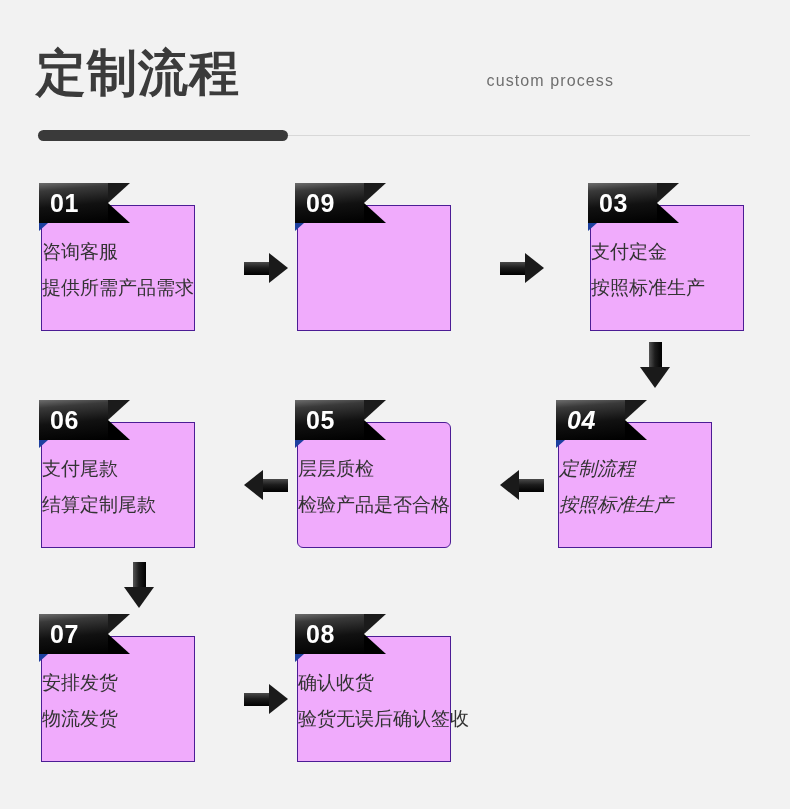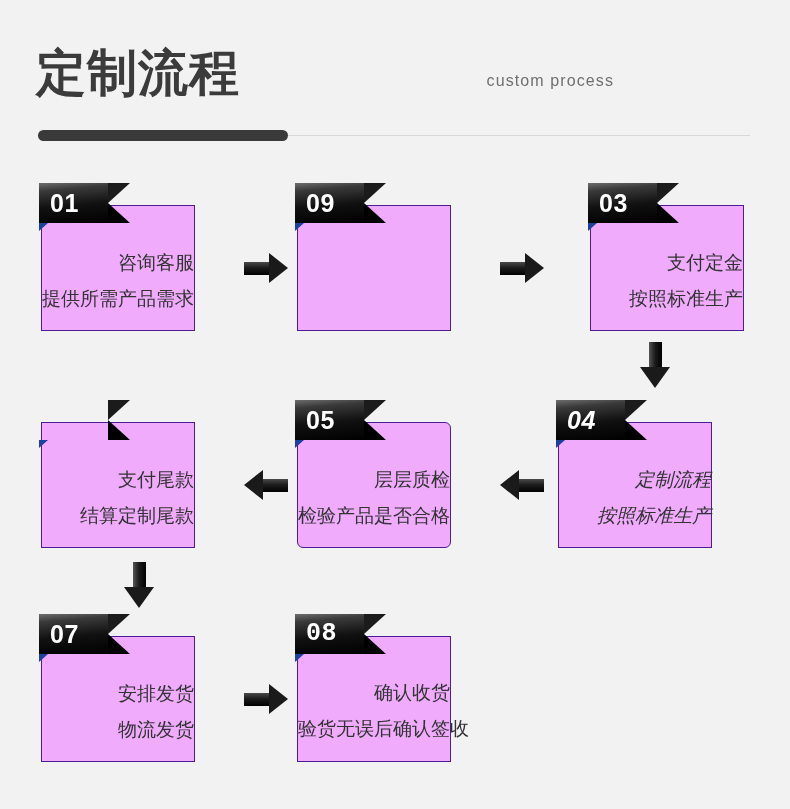--- a/index.html
+++ b/index.html
@@ -65,23 +65,23 @@
     position: absolute;
     width: 154px;
     height: 126px;
     background: #f0abfc;
     border: 1px solid #4c1d95;
     box-sizing: border-box;
   }
   .box-text {
     position: absolute;
     left: 0;
-    top: 39px;
+    top: 28px;
     width: 100%;
-    text-align: right;
+    text-align: left;
     color: #333333;
     font-size: 19px;
     line-height: 36px;
     white-space: nowrap;
   }
   .box-text .l2 { display: block; }
 
   
   .badge {
     position: absolute;
@@ -244,20 +244,21 @@
     <span class="l2">检验产品是否合格</span>
   </div>
 </div>
 
 <div class="arrow-h left" style="left:244px; top:470px;">
   <div class="shaft"></div>
   <div class="head"></div>
 </div>
 
 <div class="box" style="left:41px; top:422px;">
+  <div class="badge">06</div>
   <div class="badge-tip"></div>
   <div class="badge-fold"></div>
   <div class="box-text">
     <span>支付尾款</span>
     <span class="l2">结算定制尾款</span>
   </div>
 </div>
 
 <div class="arrow-v" style="left:124px; top:562px;">
   <div class="shaft"></div>
@@ -272,21 +273,21 @@
     <span>安排发货</span>
     <span class="l2">物流发货</span>
   </div>
 </div>
 
 <div class="arrow-h right" style="left:244px; top:684px;">
   <div class="shaft"></div>
   <div class="head"></div>
 </div>
 
-<div class="box" style="left:297px; top:636px;font-family:Liberation Mono, monospace;">
+<div class="box" style="left:297px; top:636px;">
   <div class="badge">08</div>
   <div class="badge-tip"></div>
   <div class="badge-fold"></div>
   <div class="box-text">
     <span>确认收货</span>
     <span class="l2">验货无误后确认签收</span>
   </div>
 </div>
 
 </body></html>

